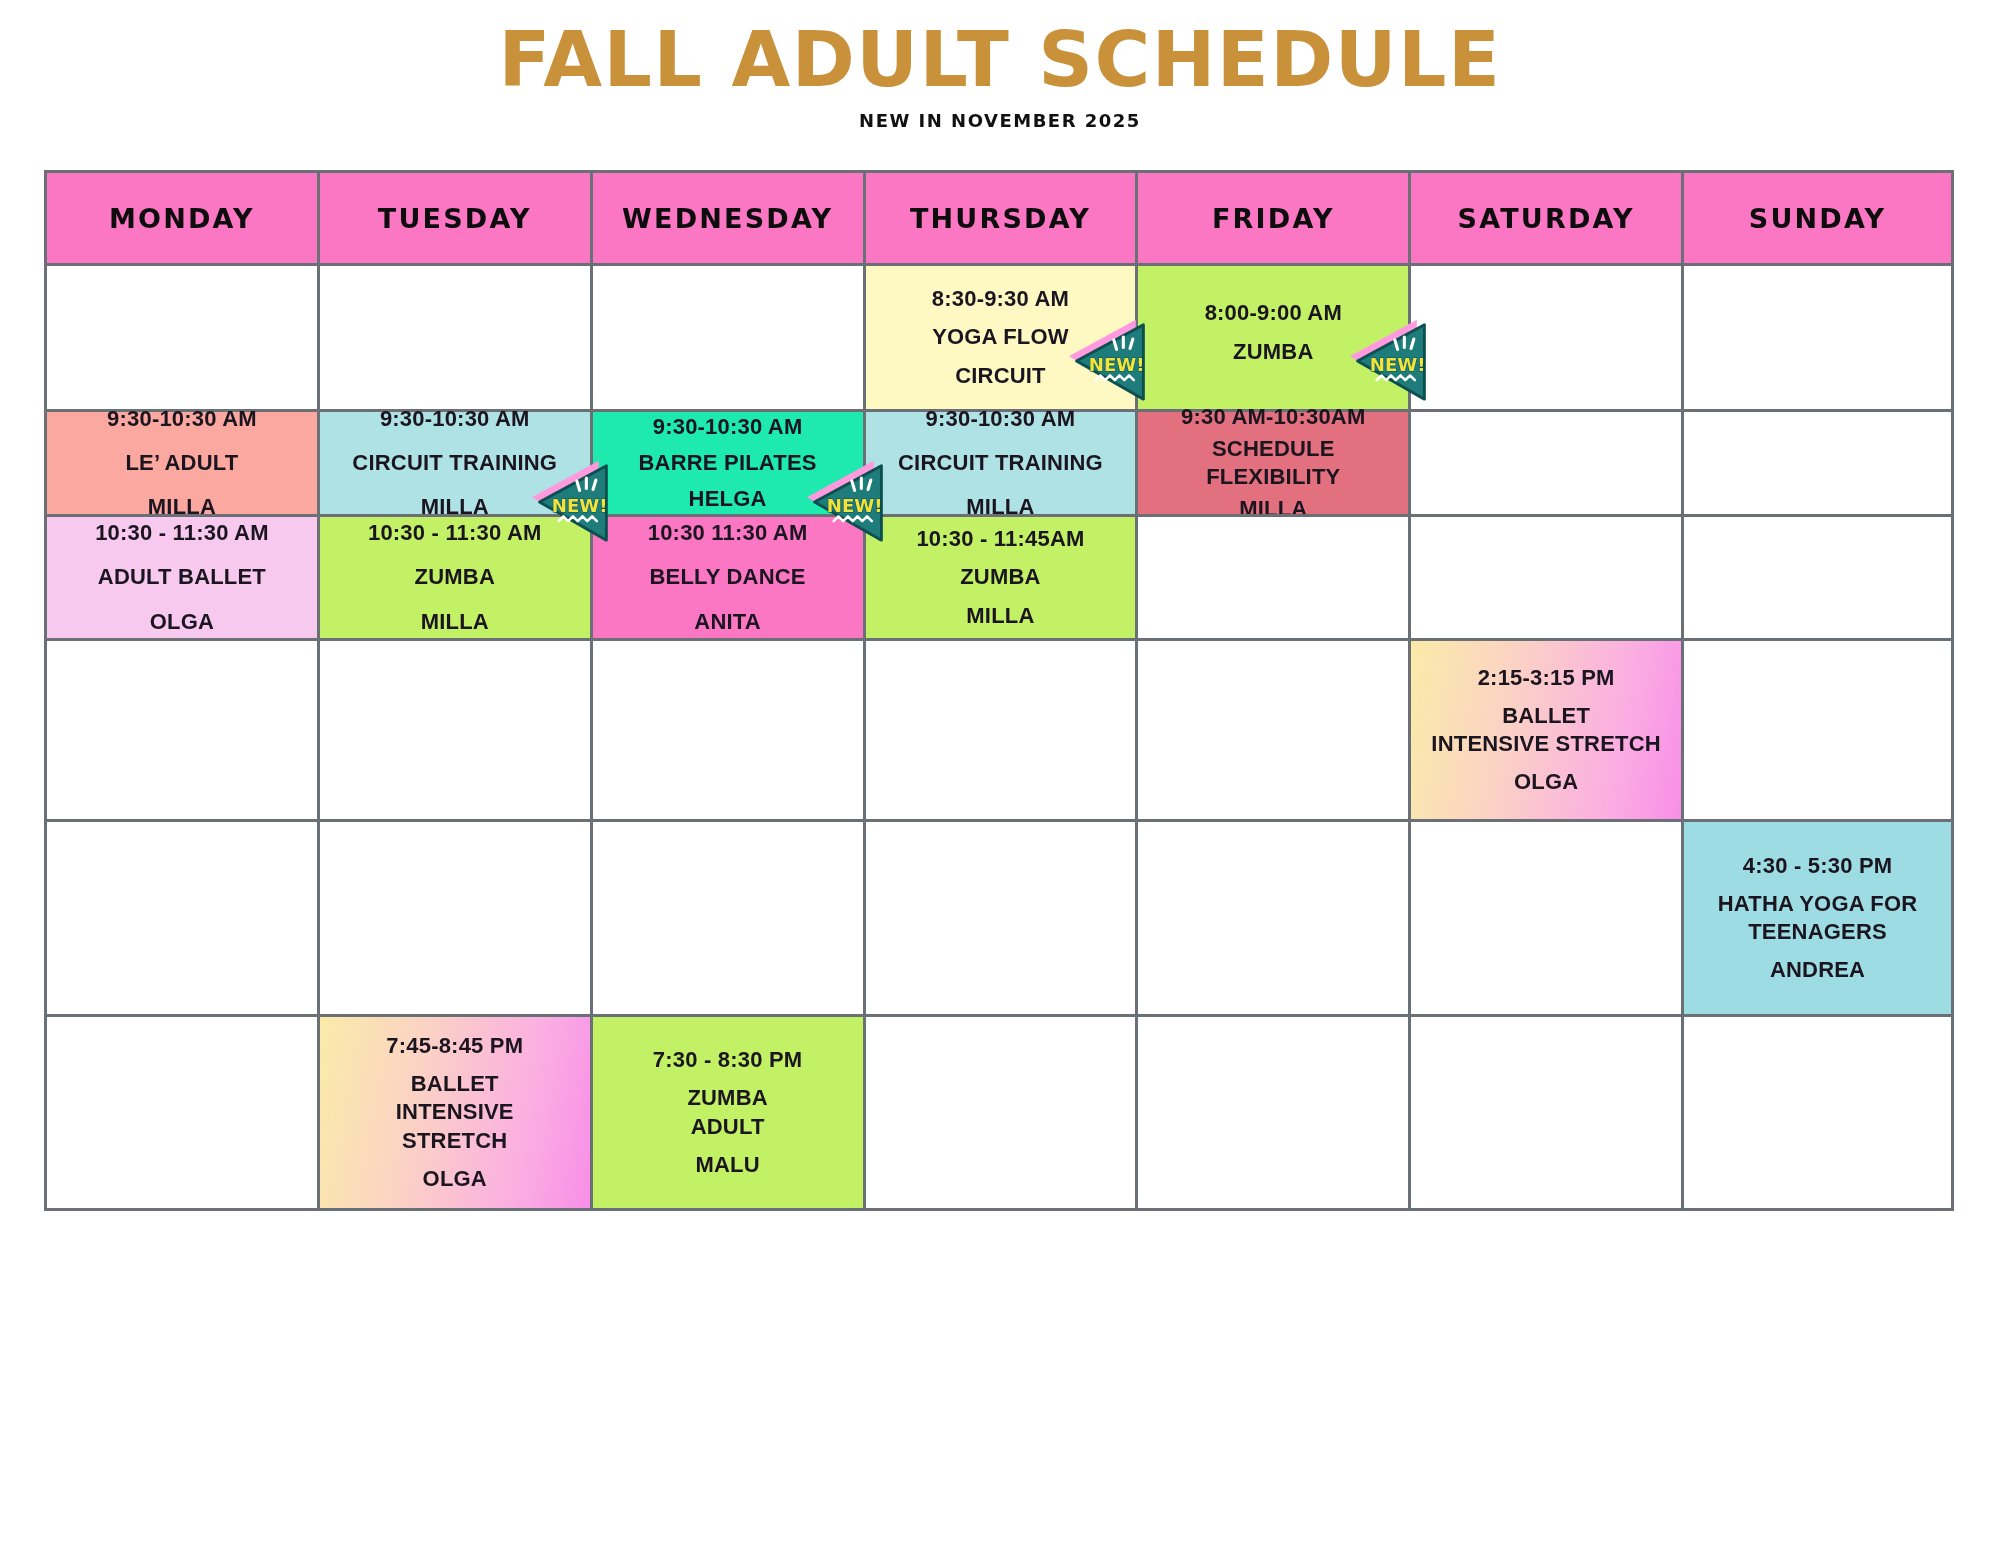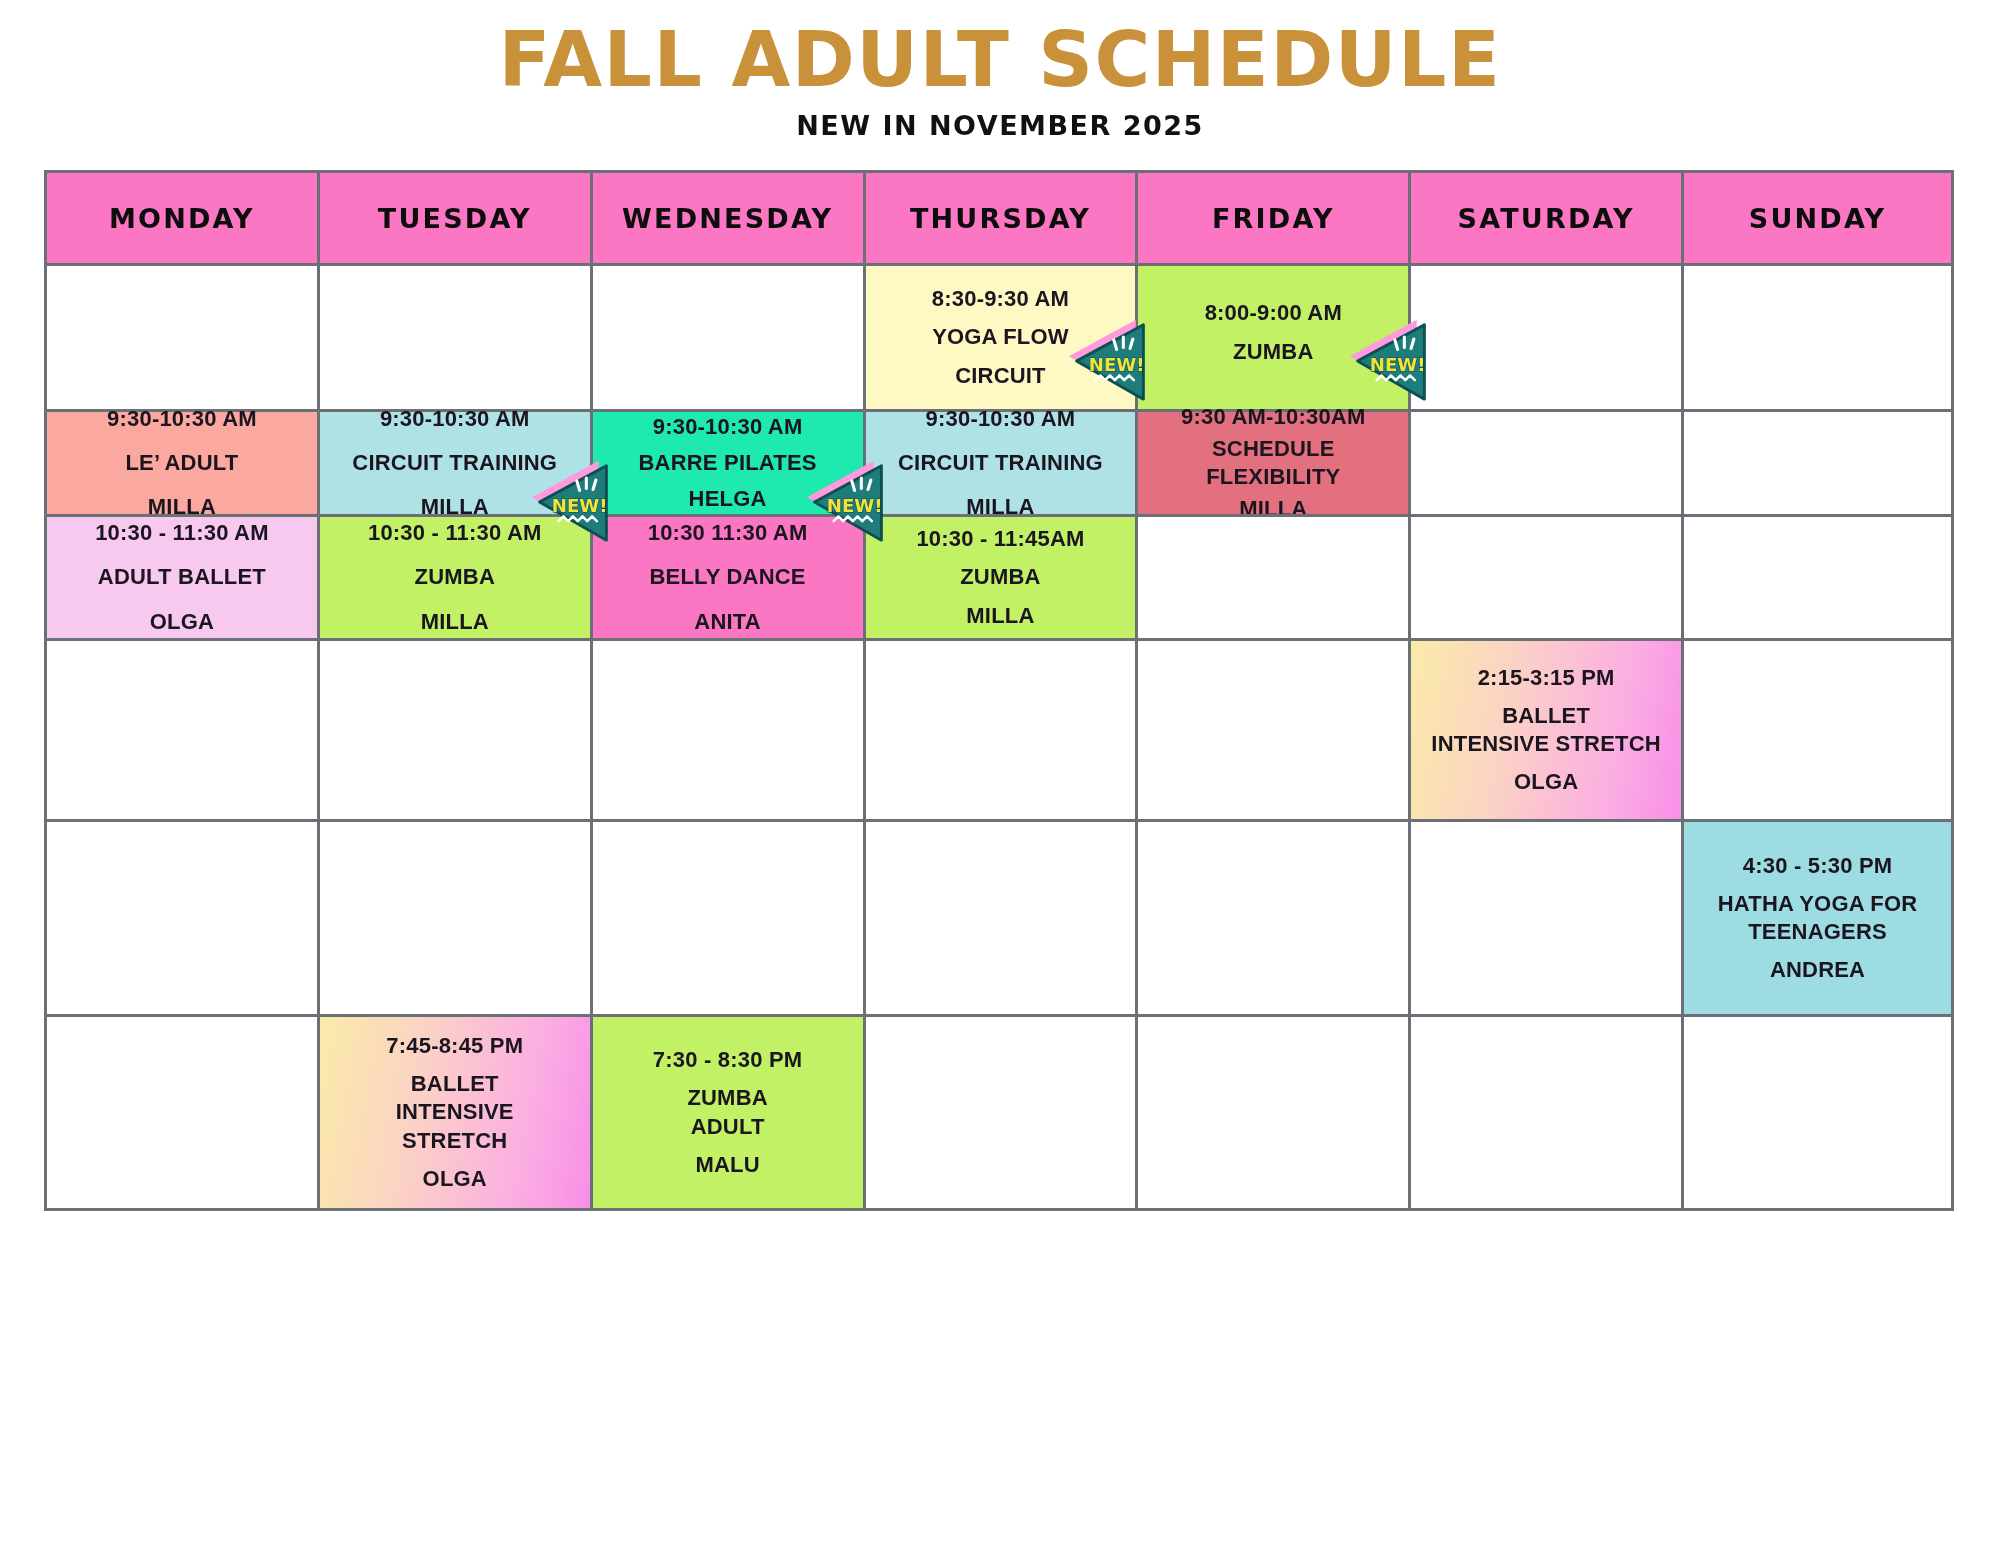--- a/index.html
+++ b/index.html
@@ -34,21 +34,21 @@
     font-size: 76px;
     font-weight: 700;
     letter-spacing: 1.5px;
     color: #C8913A;
     line-height: 1.0;
     margin: 0;
     text-transform: uppercase;
   }
   .sub-title {
     font-family: "DejaVu Sans", sans-serif;
-    font-size: 27px;
+    font-size: 18px;
     font-weight: 700;
     letter-spacing: 1.5px;
     color: #111111;
     margin: 12px 0 0 0;
     text-transform: uppercase;
   }
 
   
   .calendar {
     position: absolute;

